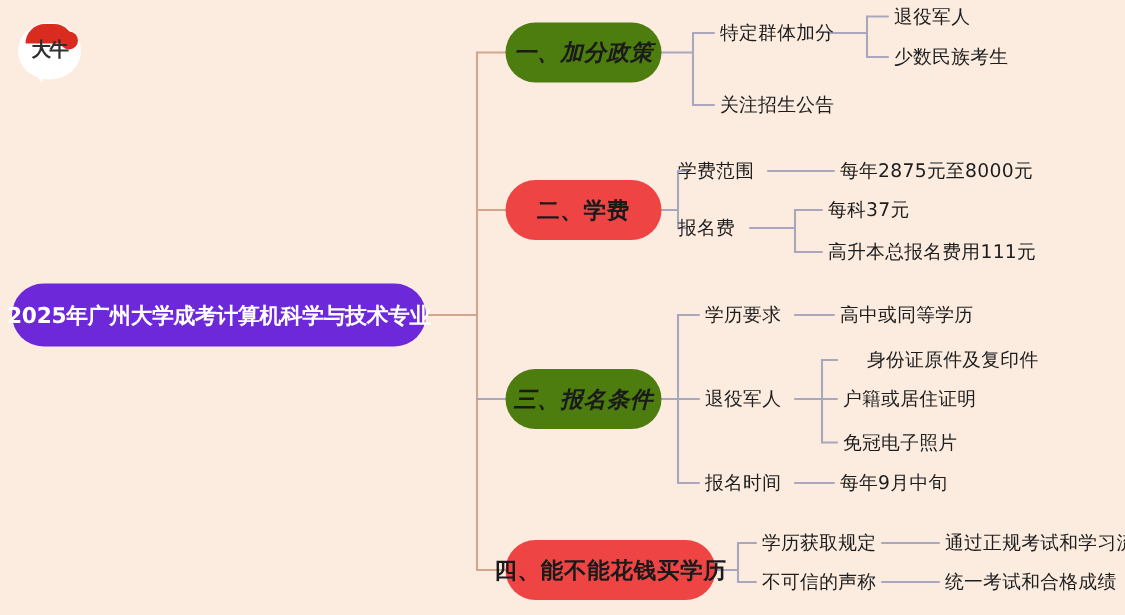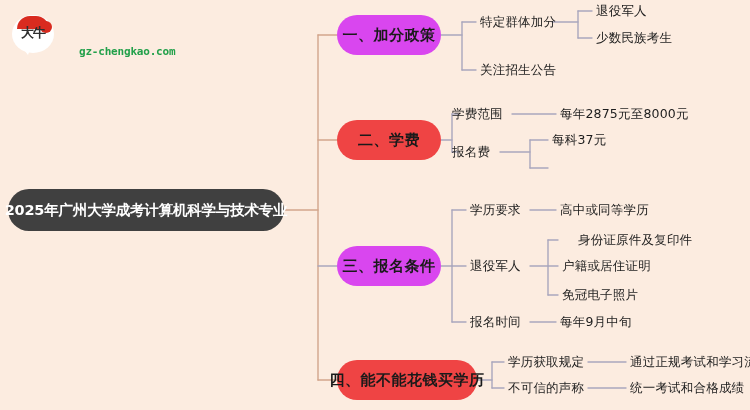--- a/index.html
+++ b/index.html
@@ -125,35 +125,35 @@
     justify-content: center;
     box-sizing: border-box;
     white-space: nowrap;
     font-family: "DejaVu Sans", sans-serif;
   }
   #root-node {
     left: 8px;
     top: 189px;
     width: 276px;
     height: 42px;
-    background: #404040;
+    background: #6d28d9;
     border-radius: 21px;
     color: #ffffff;
     font-size: 14.5px;
     font-weight: bold;
     letter-spacing: -0.2px;
   }
   .branch-node {
     border-radius: 22px;
     color: #1a1a1a;
     font-size: 15px;
     font-weight: bold;
     letter-spacing: 0.5px;
   }
-  .bn-purple { background: #d946ef; }
+  .bn-purple { background: #4d7c0f; font-style: italic; }
   .bn-tan    { background: #ef4444; text-align: center; }
 
   #branch-1 { left: 337px; top: 15px;  width: 104px; height: 40px; }
   #branch-2 { left: 337px; top: 120px; width: 104px; height: 40px; }
   #branch-3 { left: 337px; top: 246px; width: 104px; height: 40px; }
   #branch-4 { left: 337px; top: 360px; width: 140px; height: 40px; }
 
   
   .leaf {
     position: absolute;
@@ -172,21 +172,20 @@
 
   <div id="logo">
     <div id="logo-mark">
       <div class="bubble"></div>
       <div class="bubble-tail"></div>
       <div class="bubble-cap"></div>
       <div class="bubble-dot"></div>
       <div class="bubble-txt">大牛</div>
     </div>
     <div id="logo-words">
-      <div id="logo-en">gz-chengkao.com</div>
     </div>
   </div>
 
   <svg id="wires" viewBox="0 0 750 410">
     <g fill="none" stroke-width="1.4" stroke-linecap="round" stroke-linejoin="round">
 
       <path d="M284,210 L318,210" stroke="#d2a58c"></path>
 
       <path d="M318,35 L318,210 L318,380" stroke="#d2a58c"></path>
 
@@ -256,20 +255,21 @@
 
   <div class="leaf" style="left:480px; top:15px;">特定群体加分</div>
   <div class="leaf" style="left:480px; top:63px;">关注招生公告</div>
   <div class="leaf" style="left:596px; top:4px;">退役军人</div>
   <div class="leaf" style="left:596px; top:31px;">少数民族考生</div>
 
   <div class="leaf" style="left:452px; top:107px;">学费范围</div>
   <div class="leaf" style="left:452px; top:145px;">报名费</div>
   <div class="leaf" style="left:560px; top:107px;">每年2875元至8000元</div>
   <div class="leaf" style="left:552px; top:133px;">每科37元</div>
+  <div class="leaf" style="left:552px; top:161px;">高升本总报名费用111元</div>
 
   <div class="leaf" style="left:470px; top:203px;">学历要求</div>
   <div class="leaf" style="left:470px; top:259px;">退役军人</div>
   <div class="leaf" style="left:470px; top:315px;">报名时间</div>
   <div class="leaf" style="left:560px; top:203px;">高中或同等学历</div>
   <div class="leaf" style="left:578px; top:233px;">身份证原件及复印件</div>
   <div class="leaf" style="left:562px; top:259px;">户籍或居住证明</div>
   <div class="leaf" style="left:562px; top:288px;">免冠电子照片</div>
   <div class="leaf" style="left:560px; top:315px;">每年9月中旬</div>
 

